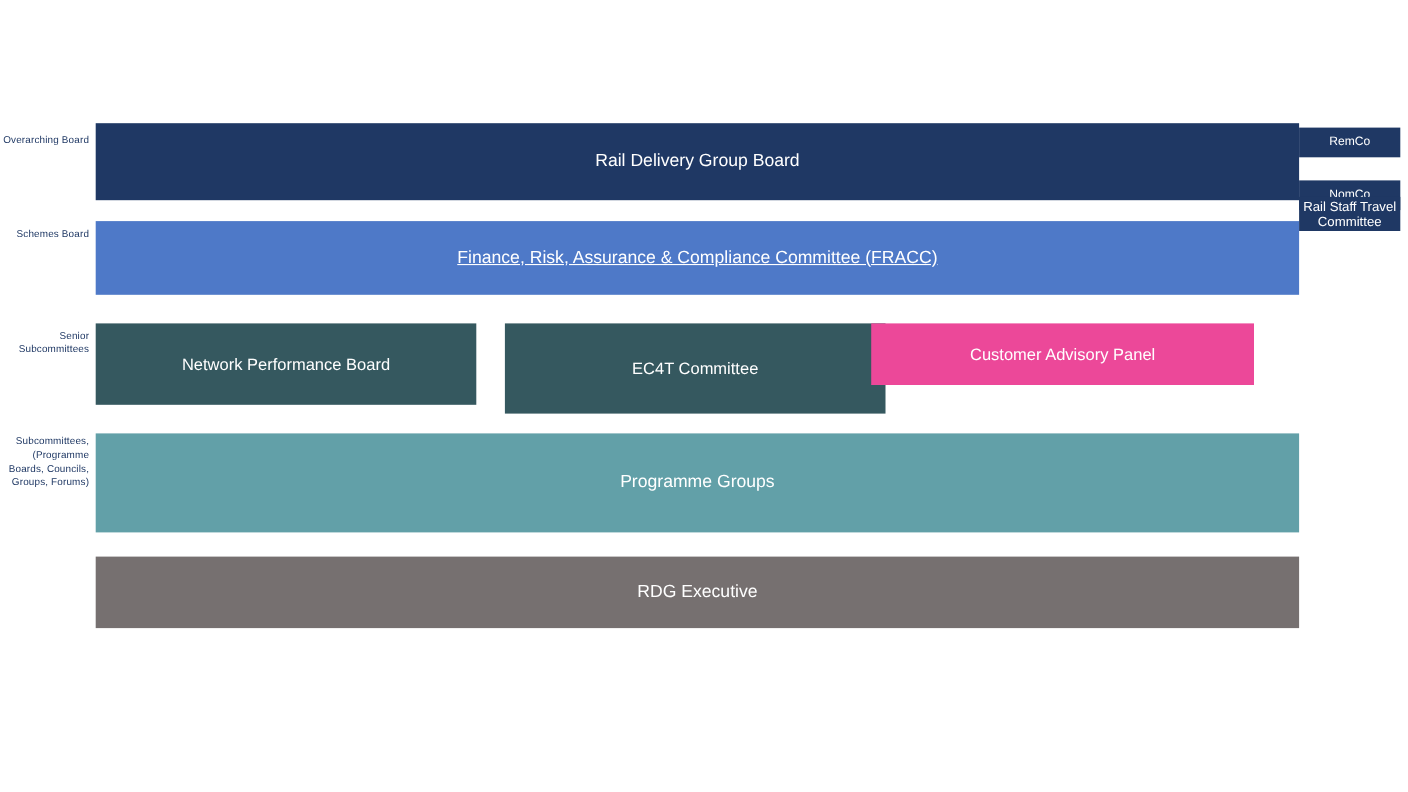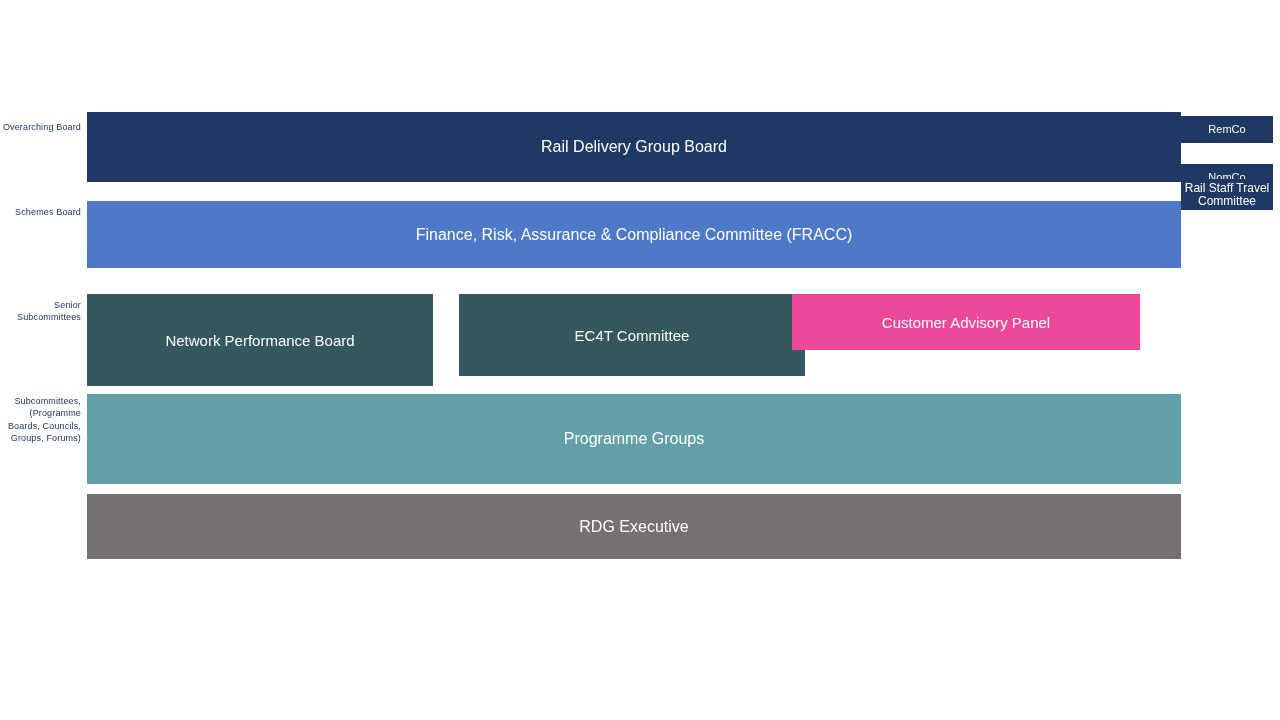--- a/index.html
+++ b/index.html
@@ -51,28 +51,28 @@
 
   .node-label {
     display: block;
     width: 100%;
     padding: 0 4px;
     box-sizing: border-box;
   }
 
   
   .n-board          { left: 87px;  top: 112px; width: 1094px; height: 70px;  background: #1F3864; font-size: 16px; }
-  .n-fracc          { left: 87px;  top: 201px; width: 1094px; height: 67px;  background: #4E79C8; font-size: 16px; }
+  .n-fracc          { left: 87px;  top: 201px; width: 1094px; height: 67px;  background: #4E79C8; font-size: 16px; text-decoration: underline; }
 
-  .n-npb            { left: 87px;  top: 294px; width: 346px;  height: 92px;  background: #35585F; font-size: 15px; }
+  .n-npb            { left: 87px;  top: 294px; width: 346px;  height: 74px;  background: #35585F; font-size: 15px; }
   .n-ec4t           { left: 459px; top: 294px; width: 346px;  height: 82px;  background: #35585F; font-size: 15px; }
   .n-cap            { left: 792px; top: 294px; width: 348px;  height: 56px;  background: #ec4899; font-size: 15px; }
 
   .n-gov            { left: 87px;  top: 394px; width: 1094px; height: 90px;  background: #62A0A8; font-size: 16px; }
-  .n-exec           { left: 87px;  top: 494px; width: 1094px; height: 65px;  background: #767070; font-size: 16px; }
+  .n-exec           { left: 87px;  top: 506px; width: 1094px; height: 65px;  background: #767070; font-size: 16px; }
 
   
   .side {
     position: absolute;
     left: 1181px;
     width: 92px;
     background: #1F3864;
     color: #ffffff;
     display: flex;
     align-items: center;

